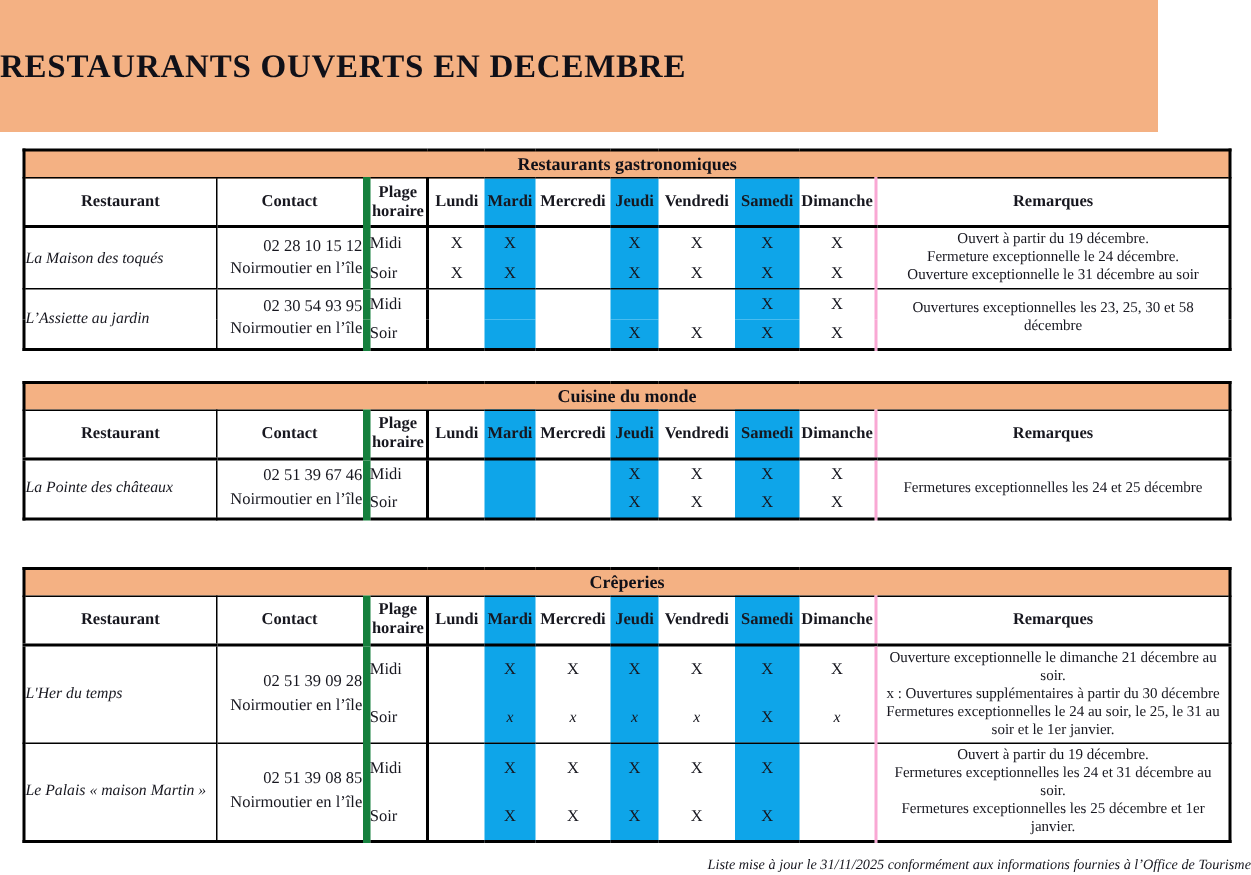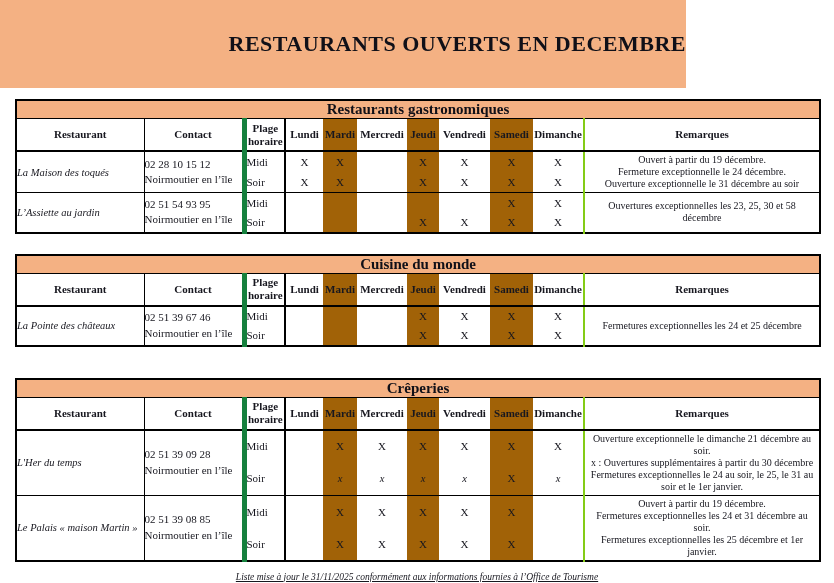--- a/index.html
+++ b/index.html
@@ -2,56 +2,56 @@
 <html><head>
 <meta charset="utf-8">
 <style>
   html,body{margin:0;padding:0;}
   body{
     width:834px;height:583px;background:#ffffff;color:#17171f;
     font-family:"Liberation Serif", serif;
     -webkit-font-smoothing:antialiased;
   }
   .banner{
-    width:686px;height:88px;background:#F4B183;
-    display:flex;align-items:center;justify-content:flex-end;
+    width:772px;height:88px;background:#F4B183;
+    display:flex;align-items:center;justify-content:flex-start;
   }
   .banner h1{
     margin:0;font-size:22px;font-weight:bold;letter-spacing:.5px;color:#101018;
   }
   .tbl{
     border-collapse:collapse;table-layout:fixed;width:804px;
     margin-left:15px;border:2px solid #000;font-size:11px;color:#17171f;
   }
   .tbl td,.tbl th{padding:0;vertical-align:middle;}
   .title-row td{
-    background:#F4B183;text-align:center;font-weight:bold;font-size:15px;
+    background:#F4B183;text-align:center;font-weight:bold;font-size:12px;
     height:17px;border-bottom:1px solid #000;color:#101018;
   }
   .tbl th{
     font-weight:bold;height:31px;border-bottom:2px solid #000;
     text-align:center;font-size:11px;line-height:1.15;
   }
   .c-rest{border-right:1px solid #000;}
   .c-cont{border-right:5px solid #15803d;}
   .c-plage{border-left:1px solid #fca5a5;border-right:2px solid #000;}
-  .c-rem{border-left:2px solid #84cc16;}
-  .g{background:#a16207;}
+  .c-rem{border-left:2px solid #f9a8d4;}
+  .g{background:#0ea5e9;}
   tr.grp td{border-top:1px solid #000;}
   tr.sub{height:20px;}
   .t3 tr.sub{height:29px;}
   td.day{text-align:center;}
   td.day.ital{font-style:italic;font-size:10.5px;}
   td.plage{}
   td.name{text-align:left;font-size:10.5px;font-style:italic;}
-  td.cont{text-align:left;line-height:1.4;}
+  td.cont{text-align:right;line-height:1.4;}
   td.rem{text-align:center;padding:2px 5px;}
   .rl{font-size:10px;line-height:1.2;}
   .gap1{height:11px;} .gap2{height:20px;} .gap3{height:31px;}
-  .footer{margin-top:9px;text-align:center;font-style:italic;font-size:9.5px;line-height:13px;text-decoration:underline;}
+  .footer{margin-top:9px;text-align:right;font-style:italic;font-size:9.5px;line-height:13px;}
 </style>
 </head>
 <body>
 
 <div class="banner">
   <h1>RESTAURANTS OUVERTS EN DECEMBRE</h1>
 </div>
 
 <div class="gap1"></div>
 
@@ -112,21 +112,21 @@
     <td class="day g">X</td>
     <td class="day"></td>
     <td class="day g">X</td>
     <td class="day">X</td>
     <td class="day g">X</td>
     <td class="day">X</td>
   </tr>
   <tr class="sub grp">
     <td class="name c-rest" rowspan="2">L’Assiette au jardin</td>
     <td class="cont c-cont" rowspan="2">
-      <div>02 51 54 93 95</div>
+      <div>02 30 54 93 95</div>
       <div>Noirmoutier en l’île</div>
     </td>
     <td class="plage c-plage">Midi</td>
     <td class="day"></td>
     <td class="day g"></td>
     <td class="day"></td>
     <td class="day g"></td>
     <td class="day"></td>
     <td class="day g">X</td>
     <td class="day">X</td>

